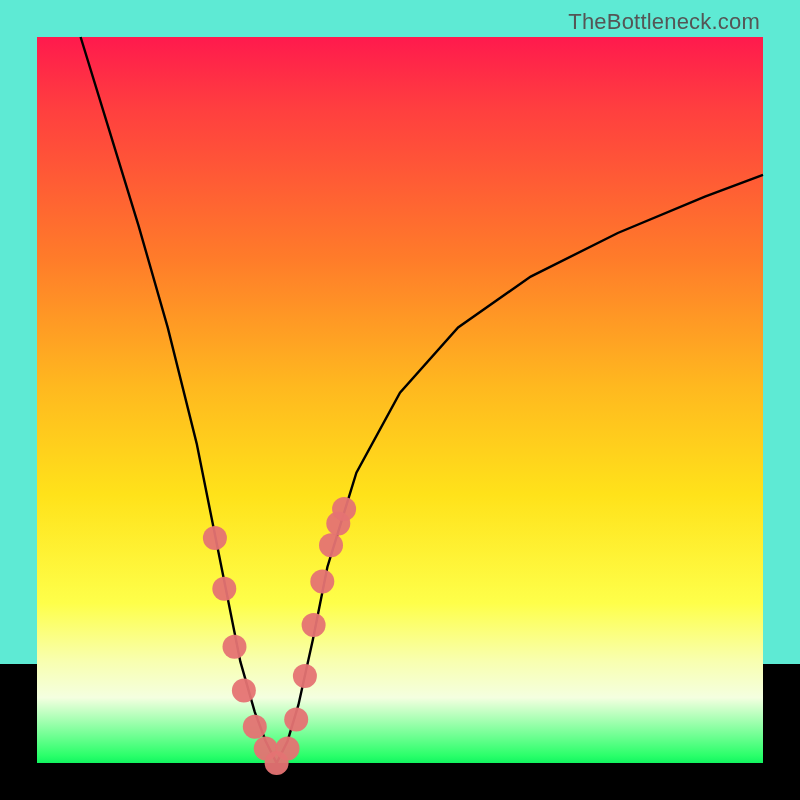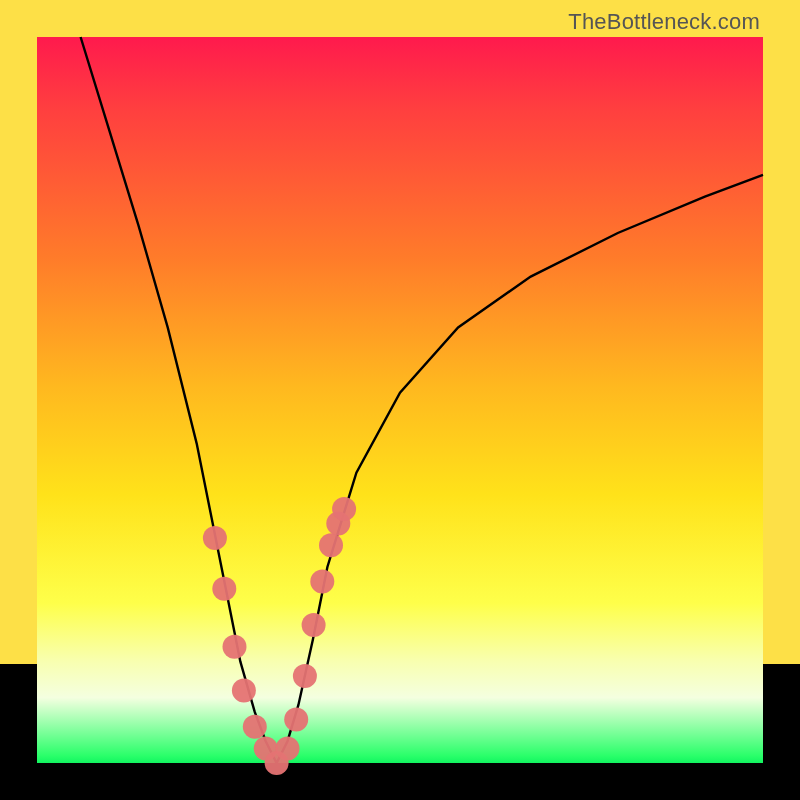--- a/index.html
+++ b/index.html
@@ -10,21 +10,21 @@
     background: #000;
     font-family: Arial, Helvetica, sans-serif;
     overflow: hidden;
   }
   .frame {
     position: absolute;
     left: 0;
     top: 0;
     width: 800px;
     height: 664px;
-    background: #fde047;
+    background: #5eead4;
   }
   .plot-area {
     position: absolute;
     left: 37px;
     top: 37px;
     width: 726px;
     height: 726px;
     
     background: linear-gradient(
       to bottom,

